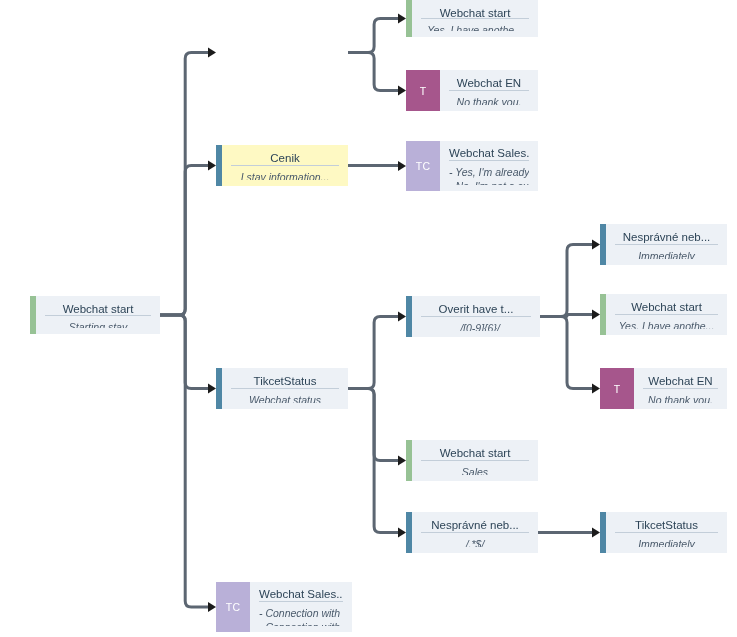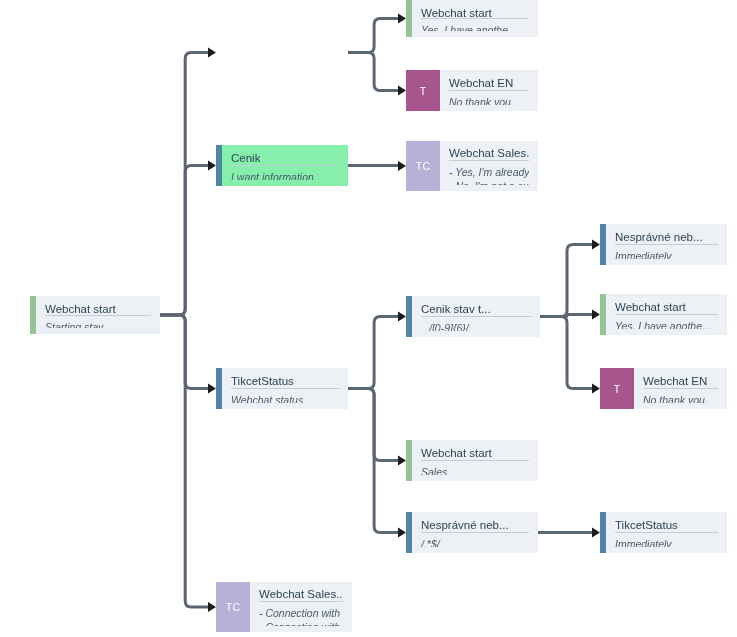--- a/index.html
+++ b/index.html
@@ -53,20 +53,21 @@
     letter-spacing: 0.3px;
     font-family: "Liberation Sans", sans-serif;
   }
   .node-body {
     flex: 1 1 auto;
     display: flex;
     flex-direction: column;
     justify-content: flex-start;
     padding: 6px 9px 6px 9px;
     min-width: 0;
+    text-align: center;
   }
   .node-title {
     font-size: 11.5px;
     color: #2d4457;
     line-height: 15px;
     white-space: nowrap;
     overflow: hidden;
     padding-bottom: 4px;
     border-bottom: 1px solid #c3ced9;
   }
@@ -168,26 +169,26 @@
     </div>
     <div class="node" style="left: 406px; top: 70px; width: 132px; height: 41px; background: rgb(237, 241, 246);">
       <div class="node-badge" style="background: rgb(166, 86, 140);">T</div>
       <div class="node-body">
         <div class="node-title" style="color: rgb(45, 68, 87); border-bottom-color: rgb(195, 206, 217);">Webchat EN</div>
         <div class="node-sub" style="color: rgb(74, 90, 107);">
           <span class="sub-line">No thank you.</span>
         </div>
       </div>
     </div>
-    <div class="node" style="left: 216px; top: 145px; width: 132px; height: 41px; background: #86efac;">
+    <div class="node" style="left: 216px; top: 145px; width: 132px; height: 41px; background: #fef9c3;">
       <div class="node-accent" style="background: rgb(79, 135, 165);"></div>
       <div class="node-body">
         <div class="node-title" style="color: rgb(45, 68, 87); border-bottom-color: rgb(195, 206, 217);">Cenik</div>
         <div class="node-sub" style="color: rgb(74, 90, 107);">
-          <span class="sub-line">I want information...</span>
+          <span class="sub-line">I stav information...</span>
         </div>
       </div>
     </div>
     <div class="node tall" style="left: 406px; top: 141px; width: 132px; height: 50px; background: rgb(237, 241, 246);">
       <div class="node-badge" style="background: rgb(185, 176, 216);">TC</div>
       <div class="node-body">
         <div class="node-title" style="color: rgb(45, 68, 87); border-bottom-color: rgb(195, 206, 217);">Webchat Sales...</div>
         <div class="node-sub" style="color: rgb(74, 90, 107);">
           <span class="sub-line">- Yes, I'm already a...</span>
           <span class="sub-line">- No, I'm not a cust...</span>
@@ -199,21 +200,21 @@
       <div class="node-body">
         <div class="node-title" style="color: rgb(45, 68, 87); border-bottom-color: rgb(195, 206, 217);">TikcetStatus</div>
         <div class="node-sub" style="color: rgb(74, 90, 107);">
           <span class="sub-line">Webchat status</span>
         </div>
       </div>
     </div>
     <div class="node" style="left: 406px; top: 296px; width: 134px; height: 41px; background: rgb(237, 241, 246);">
       <div class="node-accent" style="background: rgb(79, 135, 165);"></div>
       <div class="node-body">
-        <div class="node-title" style="color: rgb(45, 68, 87); border-bottom-color: rgb(195, 206, 217);">Cenik stav t...</div>
+        <div class="node-title" style="color: rgb(45, 68, 87); border-bottom-color: rgb(195, 206, 217);">Overit have t...</div>
         <div class="node-sub" style="color: rgb(74, 90, 107); margin-left: 8px;">
           <span class="sub-line">/[0-9]{6}/</span>
         </div>
       </div>
     </div>
     <div class="node" style="left: 600px; top: 224px; width: 127px; height: 41px; background: rgb(237, 241, 246);">
       <div class="node-accent" style="background: rgb(79, 135, 165);"></div>
       <div class="node-body">
         <div class="node-title" style="color: rgb(45, 68, 87); border-bottom-color: rgb(195, 206, 217);">Nesprávné neb...</div>
         <div class="node-sub" style="color: rgb(74, 90, 107);">

